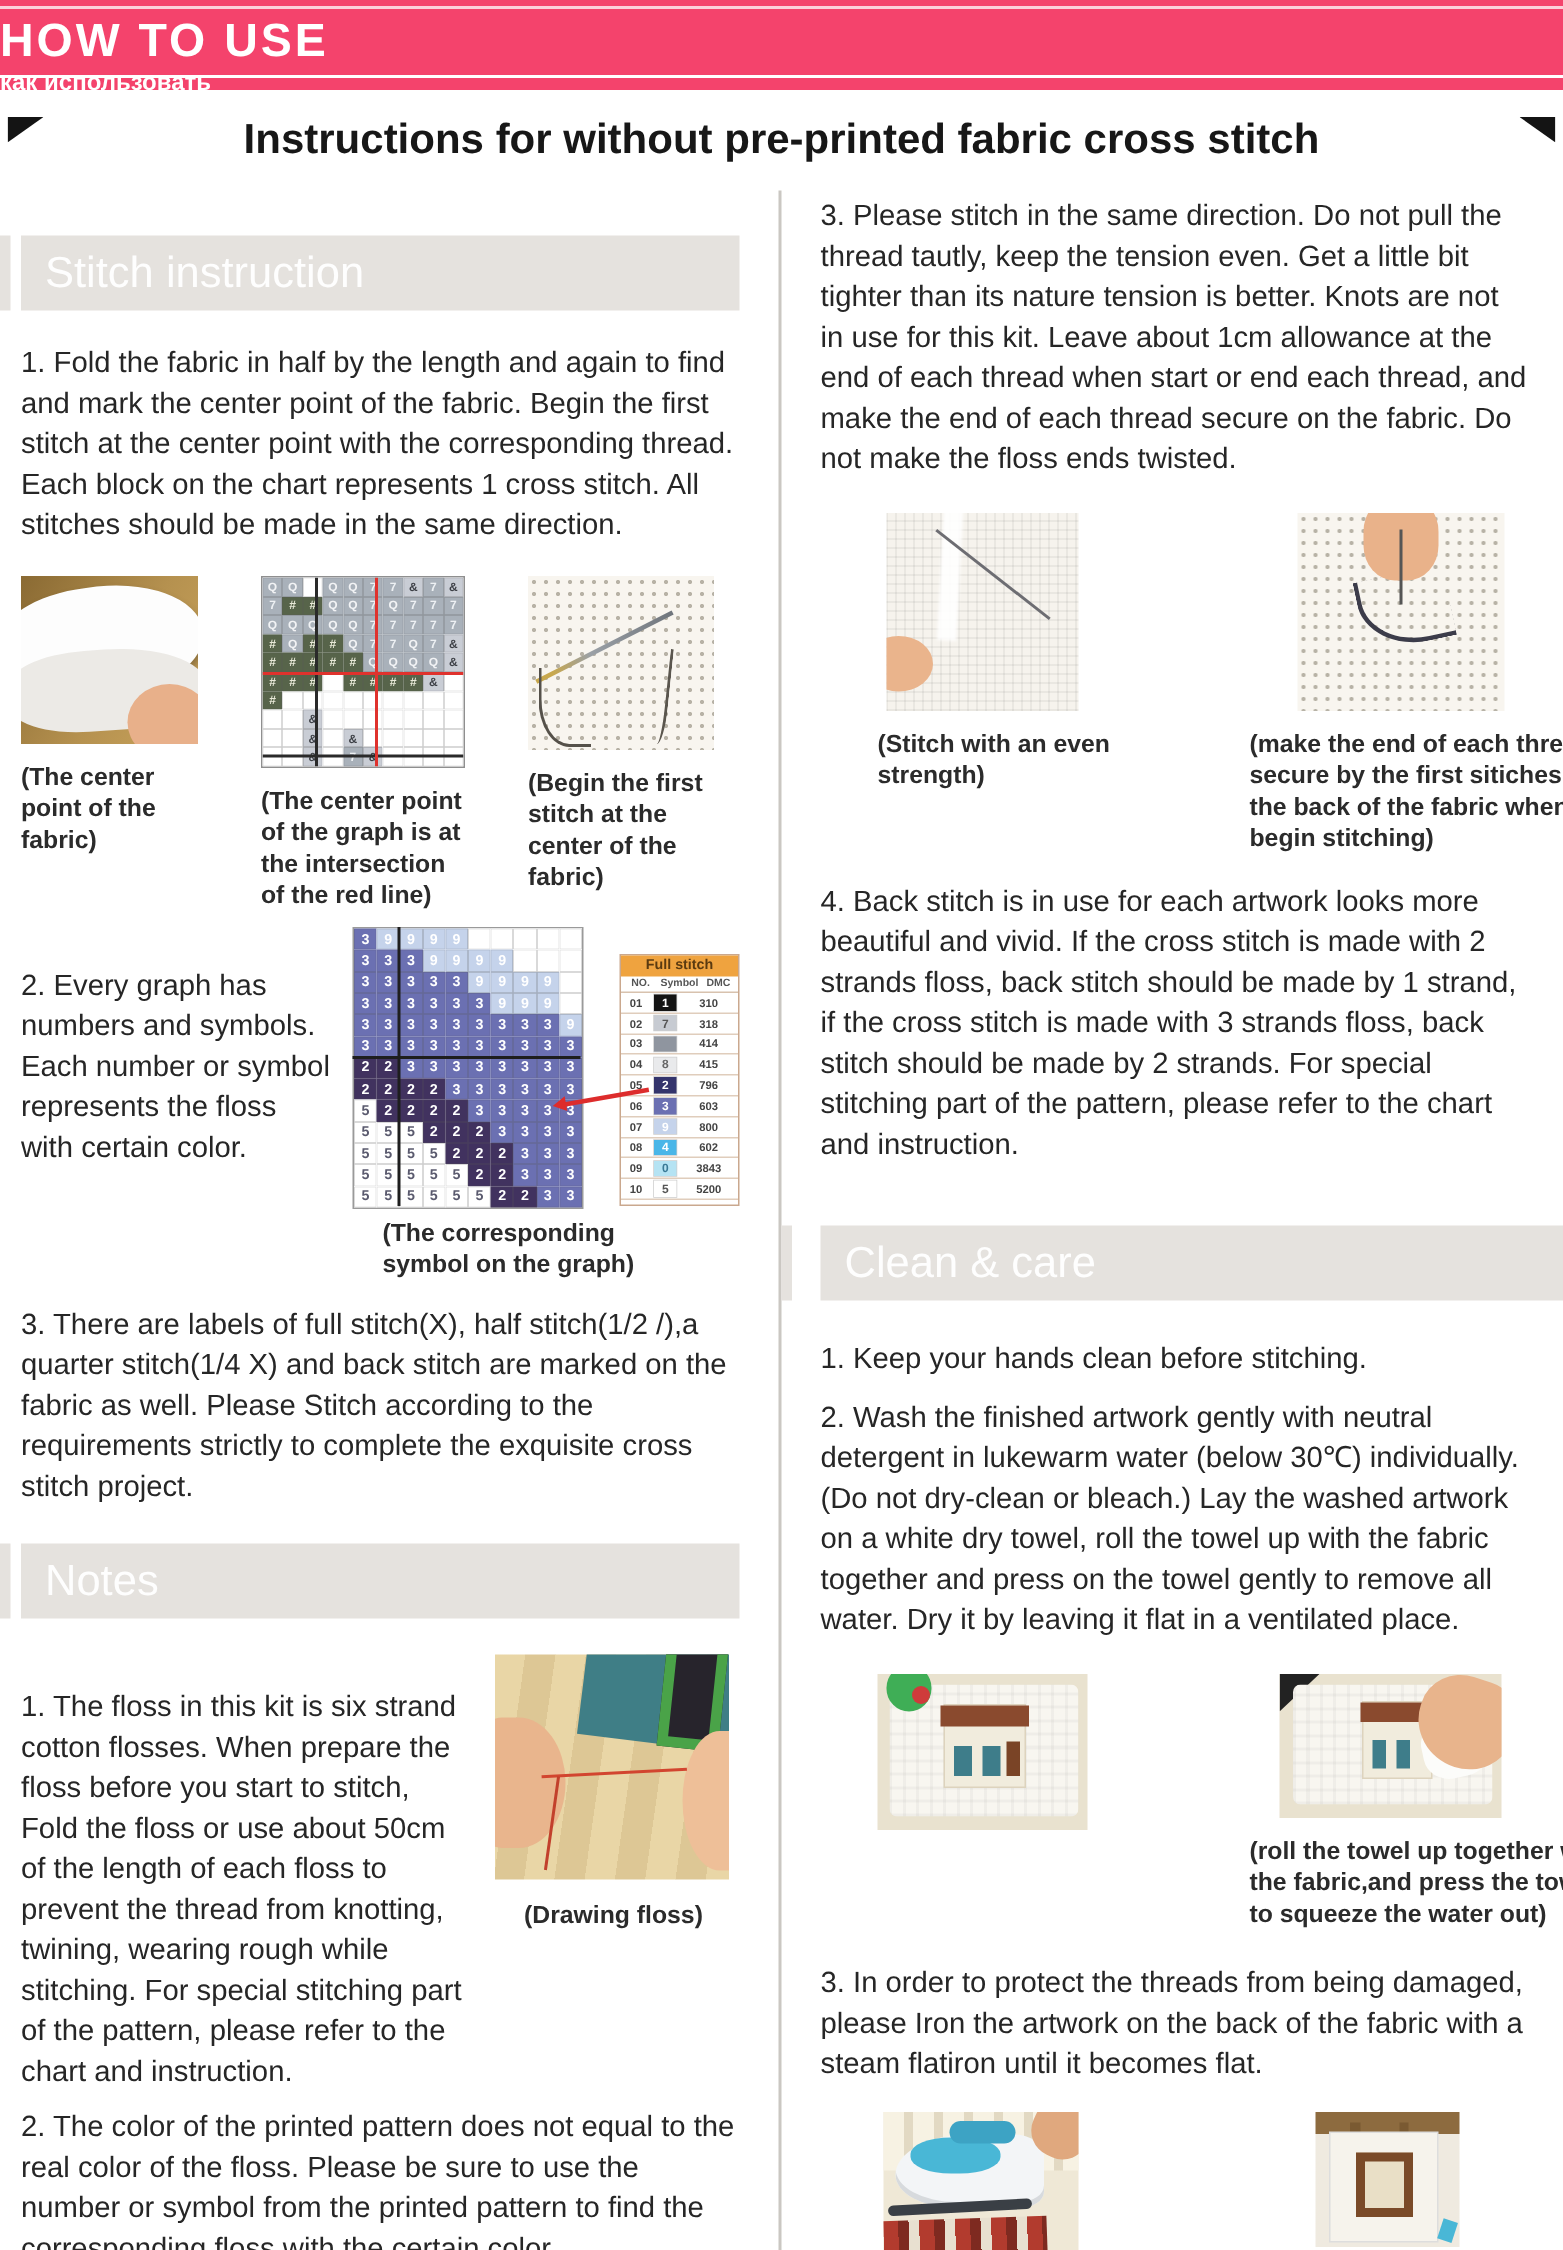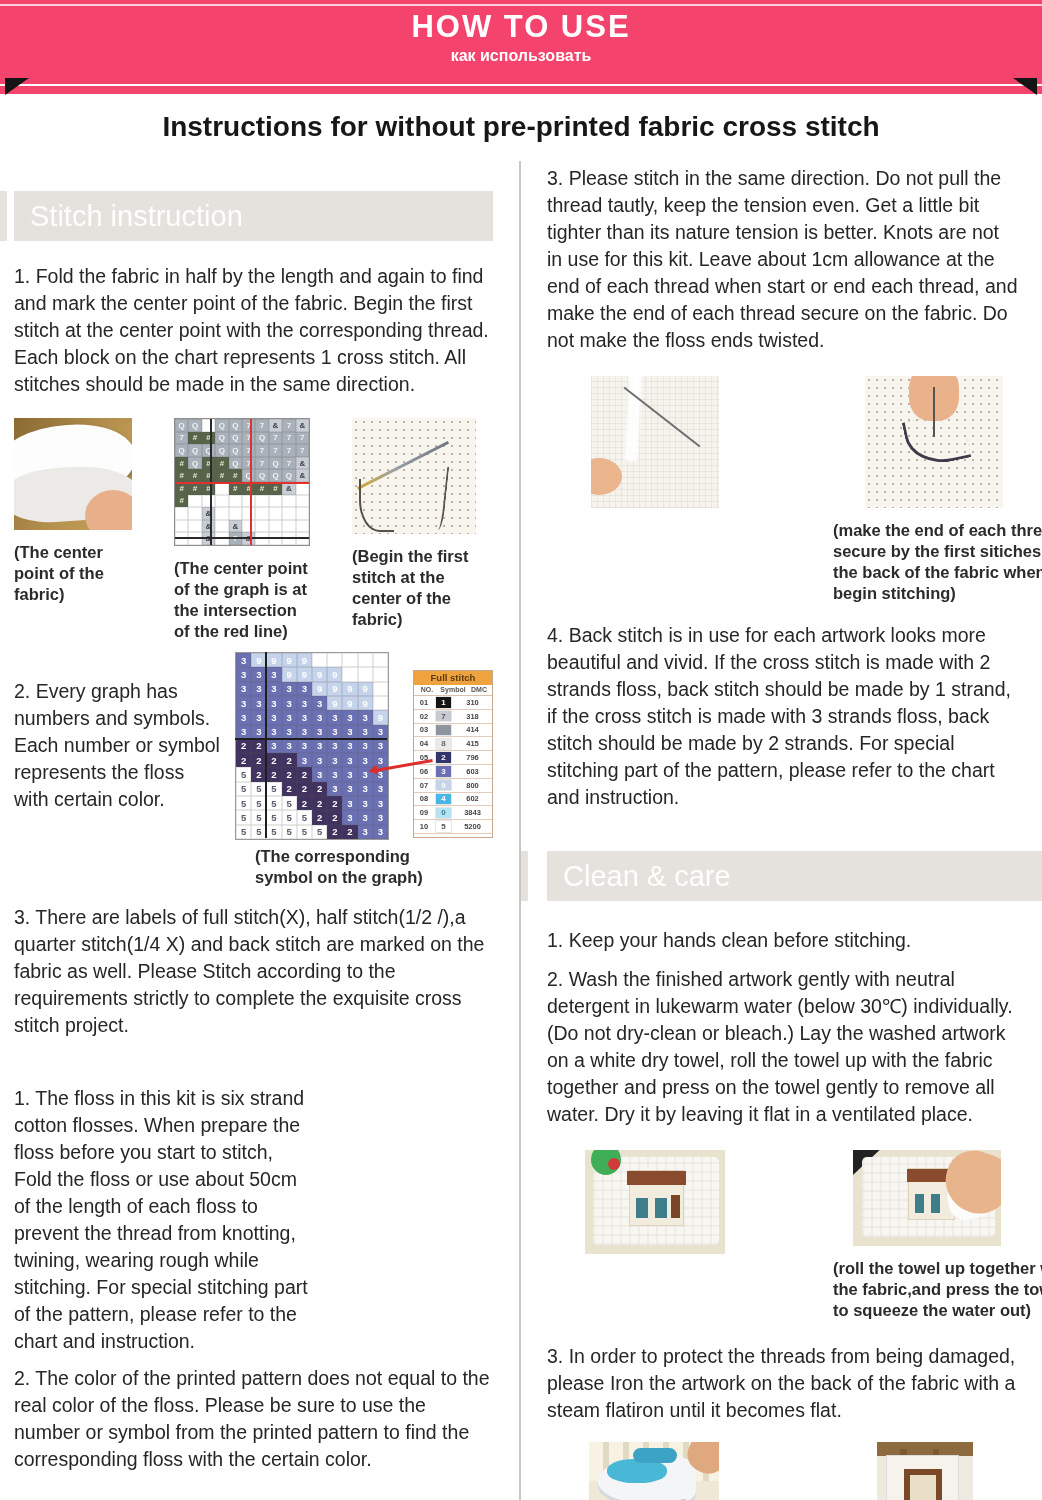--- a/index.html
+++ b/index.html
@@ -1,20 +1,20 @@
 <!DOCTYPE html>
 <html><head>
 <meta charset="utf-8">
 <style>
   html,body { margin:0; padding:0; background:#fff; }
   .page { position:relative; width:1042px; height:1500px; overflow:hidden; background:#fff;
           font-family:"Liberation Sans", sans-serif; color:#262626; }
 
   
-  .ribbon { position:relative; height:94px; background:#f4436c; text-align:center; }
+  .ribbon { position:relative; height:60px; background:#f4436c; }
   .ribbon::before { content:""; position:absolute; left:0; right:0; top:4px; height:2px; background:rgba(255,255,255,.75); }
   .ribbon::after  { content:""; position:absolute; left:0; right:0; bottom:8px; height:2.5px; background:#fff; }
   .ribbon-title { padding-top:9px; font-size:31px; font-weight:800; letter-spacing:2px; color:#fff; }
   .ribbon-sub   { margin-top:2px; font-size:16px; font-weight:700; color:#fff; }
   .fold { position:absolute; top:78px; width:24px; height:17px; background:#141414; }
   .fold-l { left:5px;  clip-path:polygon(0 0,100% 0,0 100%); }
   .fold-r { right:5px; clip-path:polygon(0 0,100% 0,100% 100%); }
 
   .doc-title { margin:17px 0 0; text-align:center; font-size:28px; font-weight:700; color:#171717; }
 
@@ -537,40 +537,55 @@
             </div>
 
             <div class="red-arrow"></div>
           </div>
           <div class="cap graph-cap">(The corresponding symbol on the graph)</div>
         </div>
       </div>
 
       <p class="step" style="margin-top:16px">3. There are labels of full stitch(X), half stitch(1/2 /),a quarter stitch(1/4 X) and back stitch are marked on the fabric as well. Please Stitch according to the requirements strictly to complete the exquisite cross stitch project.</p>
 
+      <div class="sec-h" style="margin-top:24px">
+        <span>Notes</span>
+      </div>
 
       <div class="notesrow">
         <p class="step w-narrow2">1. The floss in this kit is six strand cotton flosses. When prepare the floss before you start to stitch, Fold the floss or use about 50cm of the length of each floss to prevent the thread from knotting, twining, wearing rough while stitching. For special stitching part of the pattern, please refer to the chart and instruction.</p>
+        <figure class="df-fig">
+          <div class="ph ph-drawfloss" style="width:156px;height:150px">
+            <div class="mat"></div>
+            <div class="frame"></div>
+            <div class="handL"></div>
+            <div class="handR"></div>
+            <div class="redthread-h"></div>
+            <div class="redthread-v"></div>
+          </div>
+          <span class="cap">(Drawing floss)</span>
+        </figure>
       </div>
 
       <p class="step" style="margin-top:10px">2. The color of the printed pattern does not equal to the real color of the floss. Please be sure to use the number or symbol from the printed pattern to find the corresponding floss with the certain color.</p>
 
     </section>
 
     <section class="col-right">
 
       <p class="step" style="margin-top:4px">3. Please stitch in the same direction. Do not pull the thread tautly, keep the tension even. Get a little bit tighter than its nature tension is better. Knots are not in use for this kit. Leave about 1cm allowance at the end of each thread when start or end each thread, and make the end of each thread secure on the fabric. Do not make the floss ends twisted.</p>
 
       <div class="figrow2">
         <figure style="width:190px">
           <div class="ph ph-even" style="width:128px;height:132px;margin-left:6px">
             <div class="crease"></div>
             <div class="ndl-thin"></div>
             <div class="fng"></div>
           </div>
+          <figcaption>(Stitch with an even strength)</figcaption>
         </figure>
         <figure style="width:238px">
           <div class="ph aida" style="width:138px;height:132px;margin-left:32px">
             <div class="fng-top"></div>
             <div class="ndl-v"></div>
             <div class="thr-dark"></div>
           </div>
           <figcaption>(make the end of each thread secure by the first sitiches on the back of the fabric when begin stitching)</figcaption>
         </figure>
       </div>

